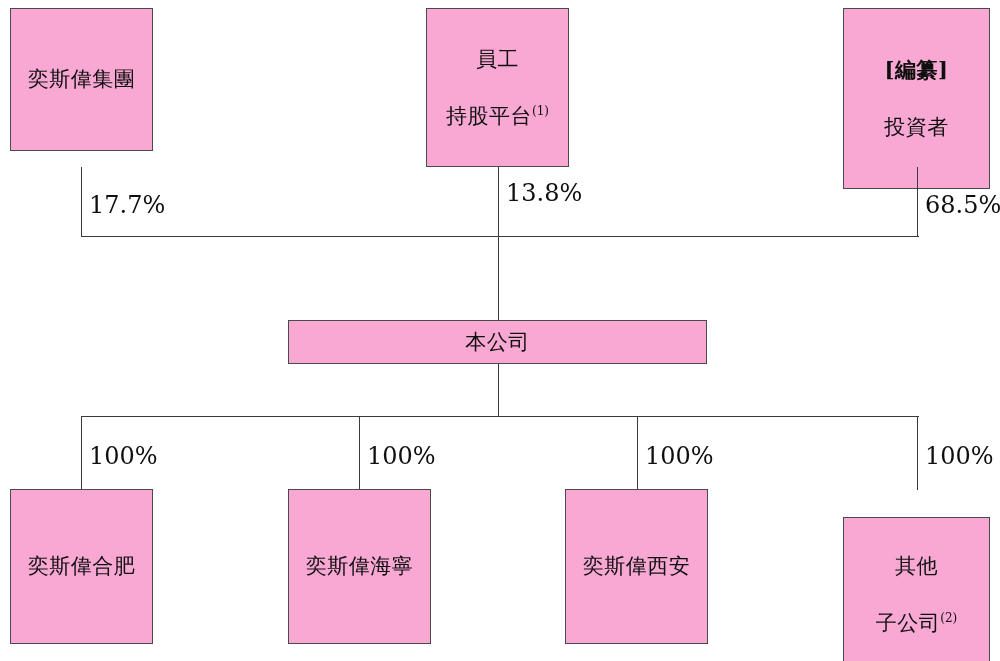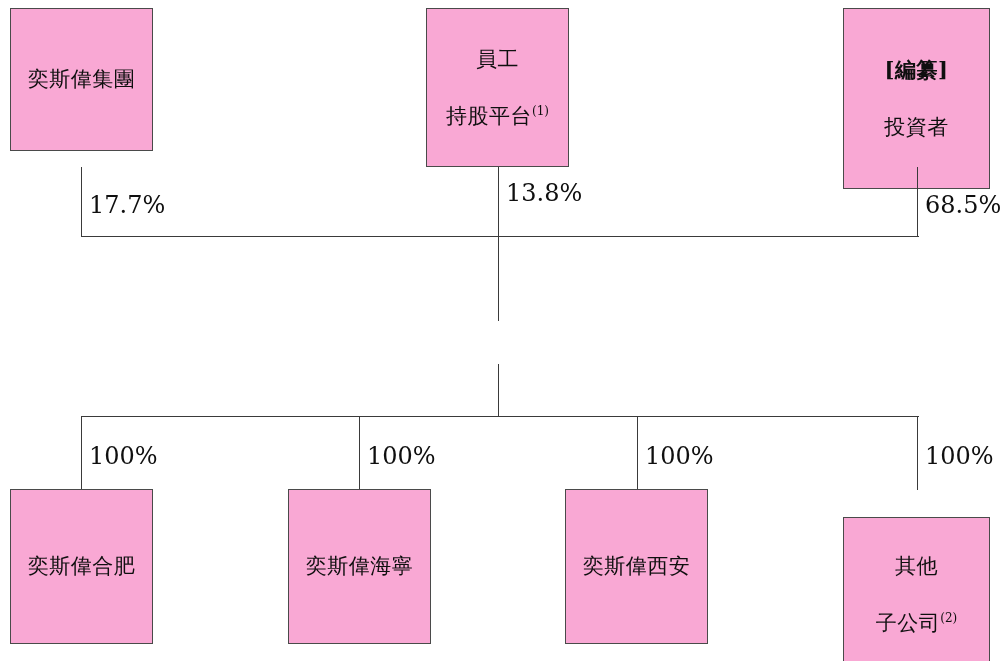--- a/index.html
+++ b/index.html
@@ -96,20 +96,23 @@
   <div class="edge-v" style="left:917px; top:167px; height:70px;"></div>
 
   <div class="edge-h" style="left:81px; top:236px; width:838px;"></div>
 
   <div class="edge-v" style="left:498px; top:236px; height:85px;"></div>
 
   <div class="pct" style="left:89px; top:193px;">17.7%</div>
   <div class="pct" style="left:506px; top:181px;">13.8%</div>
   <div class="pct" style="left:925px; top:193px;text-align:center;">68.5%</div>
 
+  <div class="node" style="left:288px; top:320px; width:419px; height:44px;">
+    <span class="node-label">本公司</span>
+  </div>
 
   <div class="edge-v" style="left:498px; top:364px; height:53px;"></div>
 
   <div class="edge-h" style="left:81px; top:416px; width:838px;"></div>
 
   <div class="edge-v" style="left:81px; top:416px; height:74px;"></div>
   <div class="edge-v" style="left:359px; top:416px; height:74px;"></div>
   <div class="edge-v" style="left:637px; top:416px; height:74px;"></div>
   <div class="edge-v" style="left:917px; top:416px; height:74px;"></div>
 

